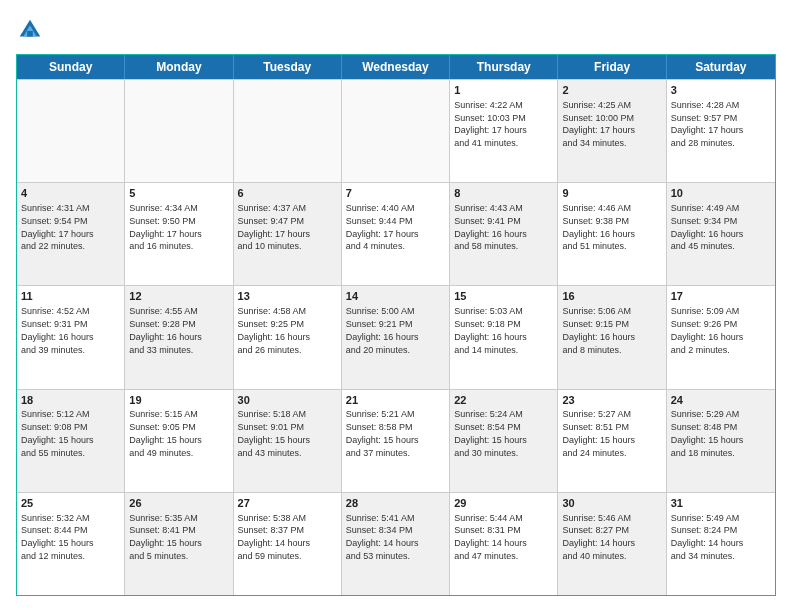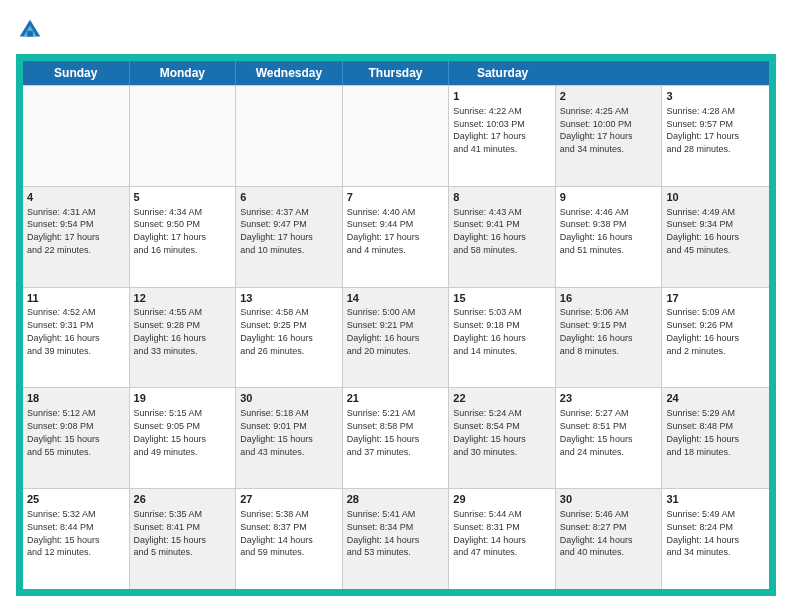--- a/index.html
+++ b/index.html
@@ -48,21 +48,21 @@
       color: #222;
     }
     .location {
       font-size: 15px;
       color: #444;
     }
     .calendar {
       flex: 1;
       display: flex;
       flex-direction: column;
-      border: 7px solid #14b8a6;
+      border: 1px solid #14b8a6;
     }
     .cal-header {
       display: grid;
       grid-template-columns: repeat(7, 1fr);
       background: #1a6faf;
     }
     .cal-header-cell {
       color: #fff;
       font-size: 12px;
       font-weight: bold;
@@ -125,22 +125,24 @@
     <div class="title-block">
       <div class="month-year"></div>
       <div class="location"></div>
     </div>
   </div>
 
   <div class="calendar">
     <div class="cal-header">
     <div class="cal-header-cell">Sunday</div>
         <div class="cal-header-cell">Monday</div>
+        <div class="cal-header-cell">Tuesday</div>
         <div class="cal-header-cell">Wednesday</div>
         <div class="cal-header-cell">Thursday</div>
+        <div class="cal-header-cell">Friday</div>
         <div class="cal-header-cell">Saturday</div>
       </div>
     <div class="cal-body">
     <div class="cal-row">
           <div class="cal-cell empty"></div>
           <div class="cal-cell empty"></div>
           <div class="cal-cell empty"></div>
           <div class="cal-cell empty"></div>
           <div class="cal-cell"><span class="day-num">1</span><span class="cell-info" style="white-space: pre-line;">Sunrise: 4:22 AM
 Sunset: 10:03 PM

